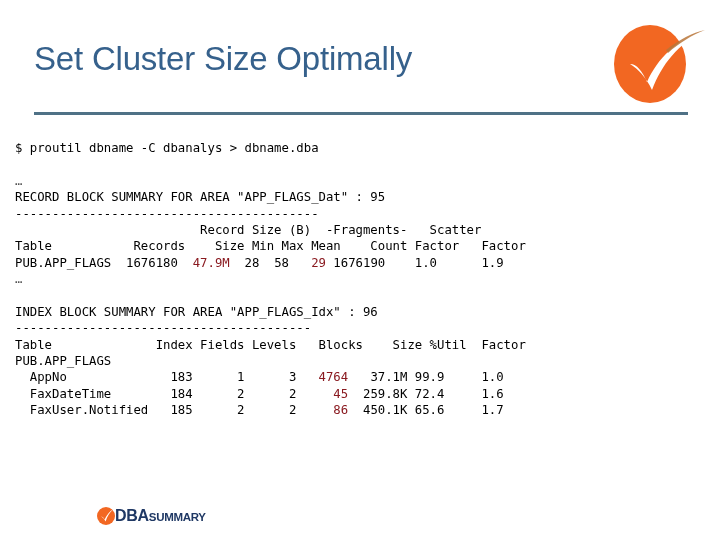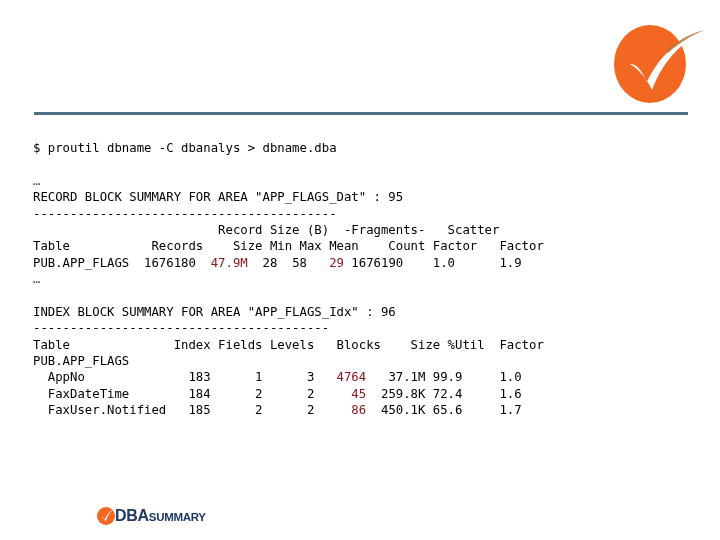--- a/index.html
+++ b/index.html
@@ -47,21 +47,21 @@
     position: absolute;
     left: 604px;
     top: 22px;
     width: 106px;
     height: 84px;
   }
 
   
   #console-block {
     position: absolute;
-    left: 33px;
+    left: 15px;
     top: 140px;
     width: 680px;
     font-family: "DejaVu Sans Mono", "Liberation Mono", monospace;
     font-size: 12.3px;
     line-height: 16.4px;
     color: #000000;
     white-space: pre;
     letter-spacing: 0px;
   }
   #console-block .ln { display: block; height: 16.4px; }
@@ -101,20 +101,21 @@
     align-items: baseline;
   }
   #footer-db { font-size: 16px; }
   #footer-appraise { font-size: 11.5px; }
 </style>
 </head>
 <body>
 
 <div id="slide-header">
 
+  <div id="page-title">Set Cluster Size Optimally</div>
 
   <div id="title-rule"></div>
 
   <svg id="check-logo" viewBox="0 0 106 84">
     <ellipse cx="46" cy="42" rx="36" ry="39" fill="#F26722"></ellipse>
     <path d="M26 42 C33 42 38 49 43 60 C54 36 72 18 100 9
              C74 22 58 42 48 68 C42 55 34 47 26 42 Z" fill="#ffffff"></path>
     <path d="M62 28 C76 17 88 11 101 8 C88 13 75 21 64 31 Z" fill="#b8763a" opacity="0.85"></path>
   </svg>
 </div>

